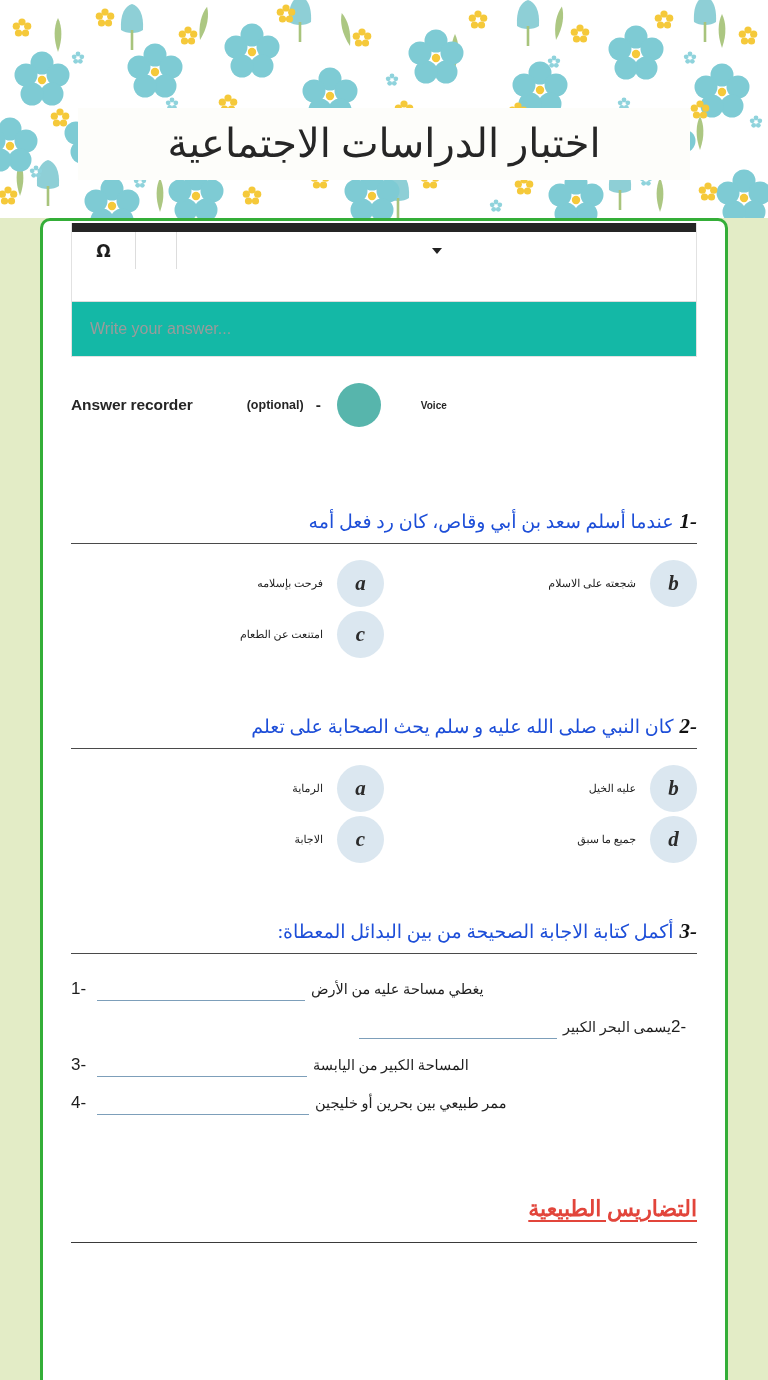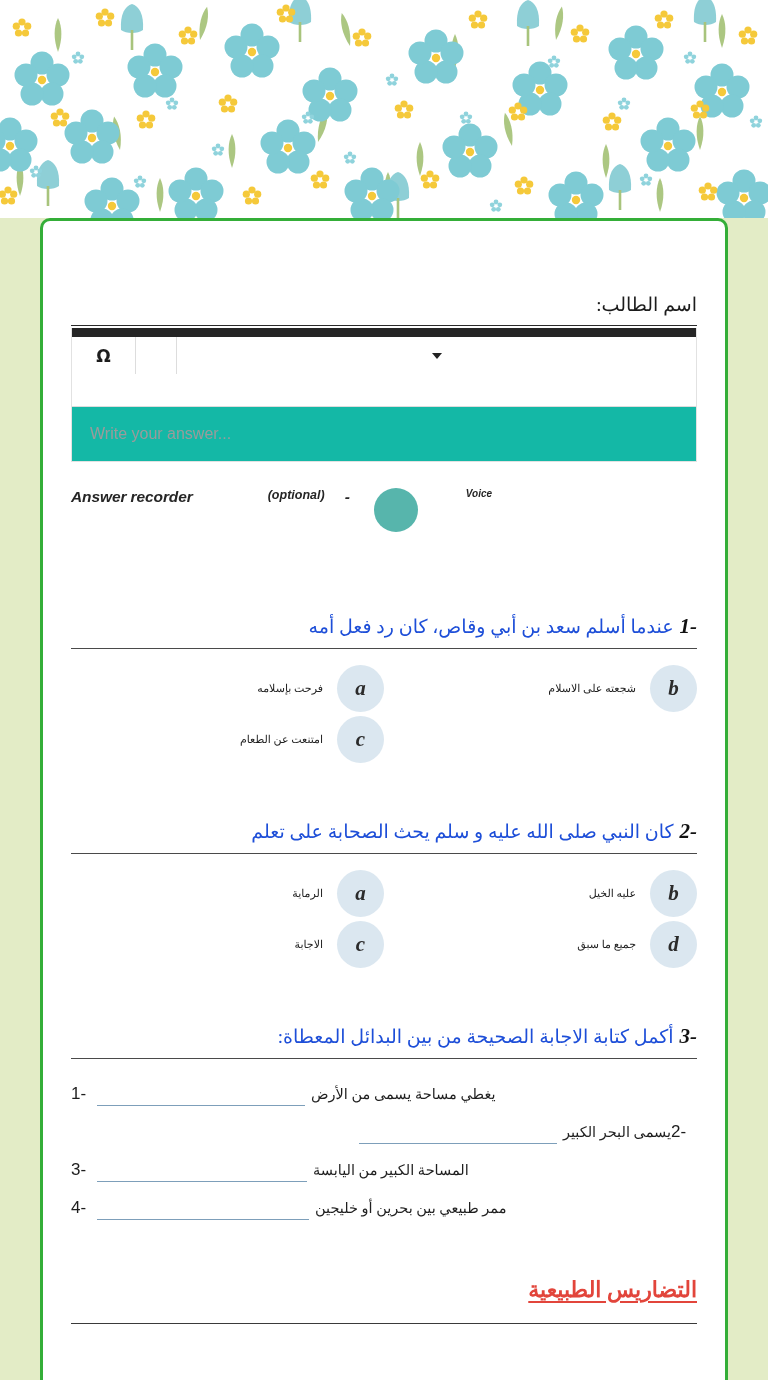--- a/index.html
+++ b/index.html
@@ -160,35 +160,34 @@
     color: #2b2b2b;
     background: transparent;
   }
   #answer-input::placeholder { color: #9b9b9b; }
 
   
   #recorder-row {
     margin-top: 26px;
     direction: ltr;
     display: flex;
-    align-items: flex-start;
-    gap: 16px;
-    font-style: italic;
+    align-items: center;
+    gap: 8px;
   }
   #recorder-label {
     font-size: 15.5px;
     font-weight: bold;
     color: #262626;
     letter-spacing: -0.1px;
   }
   #recorder-optional {
     font-size: 12.5px;
     font-weight: bold;
     color: #262626;
-    margin-left: 21px;
+    margin-left: 8px;
     padding-left: 38px;
   }
   #recorder-dash {
     font-size: 15.5px;
     font-weight: bold;
     color: #262626;
     margin: 0 8px 0 4px;
   }
   #recorder-button {
     width: 44px; height: 44px;
@@ -316,21 +315,21 @@
     direction: rtl;
     white-space: nowrap;
   }
 
   .row-rtl-lead {
     direction: rtl;
   }
 
   
   #section-heading-block {
-    margin-top: 50px;
+    margin-top: 74px;
     direction: rtl;
     text-align: right;
   }
   #section-heading {
     font-family: "Liberation Serif", serif;
     font-size: 22px;
     font-weight: bold;
     color: #e2453b;
     text-decoration: underline;
     text-underline-offset: 4px;
@@ -472,29 +471,28 @@
       <use href="#tinyteal" x="690" y="58"></use>
       <use href="#tinyteal" x="756" y="122"></use>
       <use href="#tinyteal" x="36" y="172"></use>
       <use href="#tinyteal" x="140" y="182"></use>
       <use href="#tinyteal" x="350" y="158"></use>
       <use href="#tinyteal" x="496" y="206"></use>
       <use href="#tinyteal" x="646" y="180"></use>
     </g>
   </svg>
 
+  <div id="title-band">
+    <span id="title-text">اختبار الدراسات الاجتماعية</span>
+  </div>
 </div>
 
 <div id="worksheet-card">
   <div class="card-inner">
 
-    <div id="student-name-block">
-      <div id="student-name-label">اسم الطالب:</div>
-      <div id="student-name-rule"></div>
-    </div>
 
     <div id="answer-editor">
       <div id="editor-toolbar-bar"></div>
       <div id="editor-toolbar">
         <div class="toolbar-cell" id="toolbar-omega-cell">
           <span id="toolbar-omega">Ω</span>
         </div>
         <div class="toolbar-cell" id="toolbar-blank-cell"></div>
         <div class="toolbar-cell" id="toolbar-dropdown-cell">
           <span id="toolbar-caret"></span>
@@ -566,21 +564,21 @@
       <div class="question-head">
         <span class="question-number">3-</span>
         <span class="question-text">أكمل كتابة الاجابة الصحيحة من بين البدائل المعطاة:</span>
       </div>
       <div class="question-rule"></div>
 
       <div id="fill-blanks">
         <div class="blank-row">
           <span class="blank-index">1-</span>
           <span class="blank-line" style="width:208px"></span>
-          <span class="blank-prompt">يغطي مساحة يسمى من الأرض</span>
+          <span class="blank-prompt">يغطي مساحة عليه من الأرض</span>
         </div>
 
         <div class="blank-row row-rtl-lead">
           <span class="blank-index">2-</span>
           <span class="blank-prompt">يسمى البحر الكبير</span>
           <span class="blank-line" style="width:198px"></span>
         </div>
 
         <div class="blank-row">
           <span class="blank-index">3-</span>

